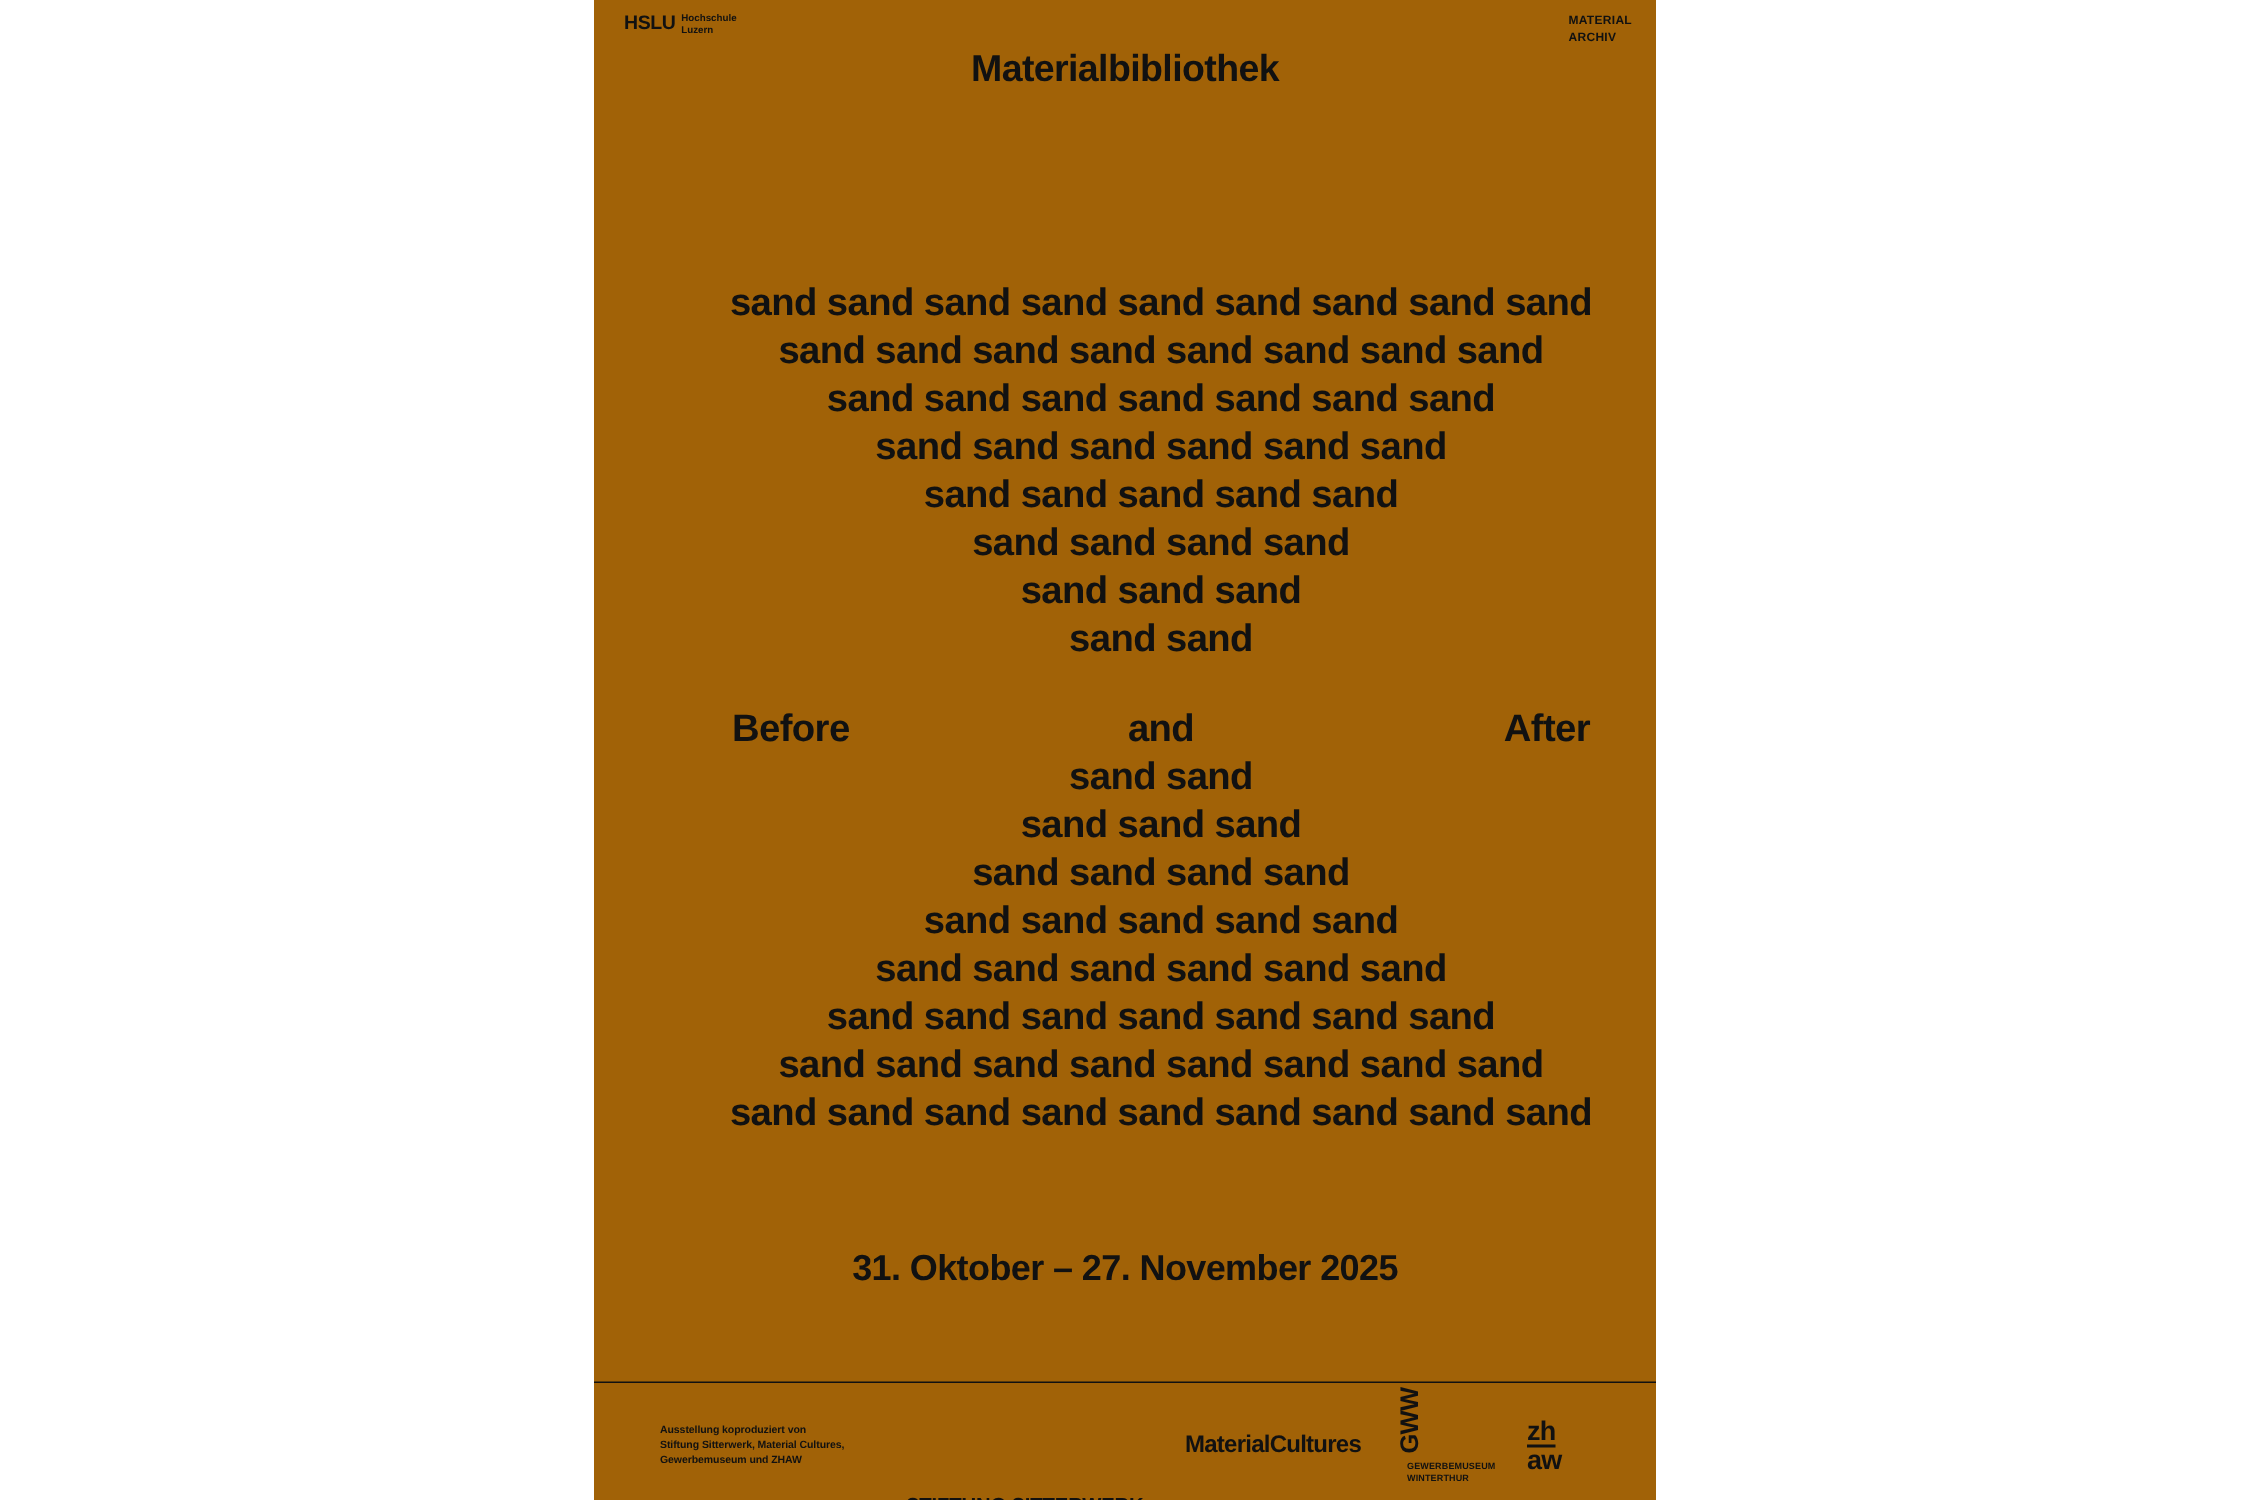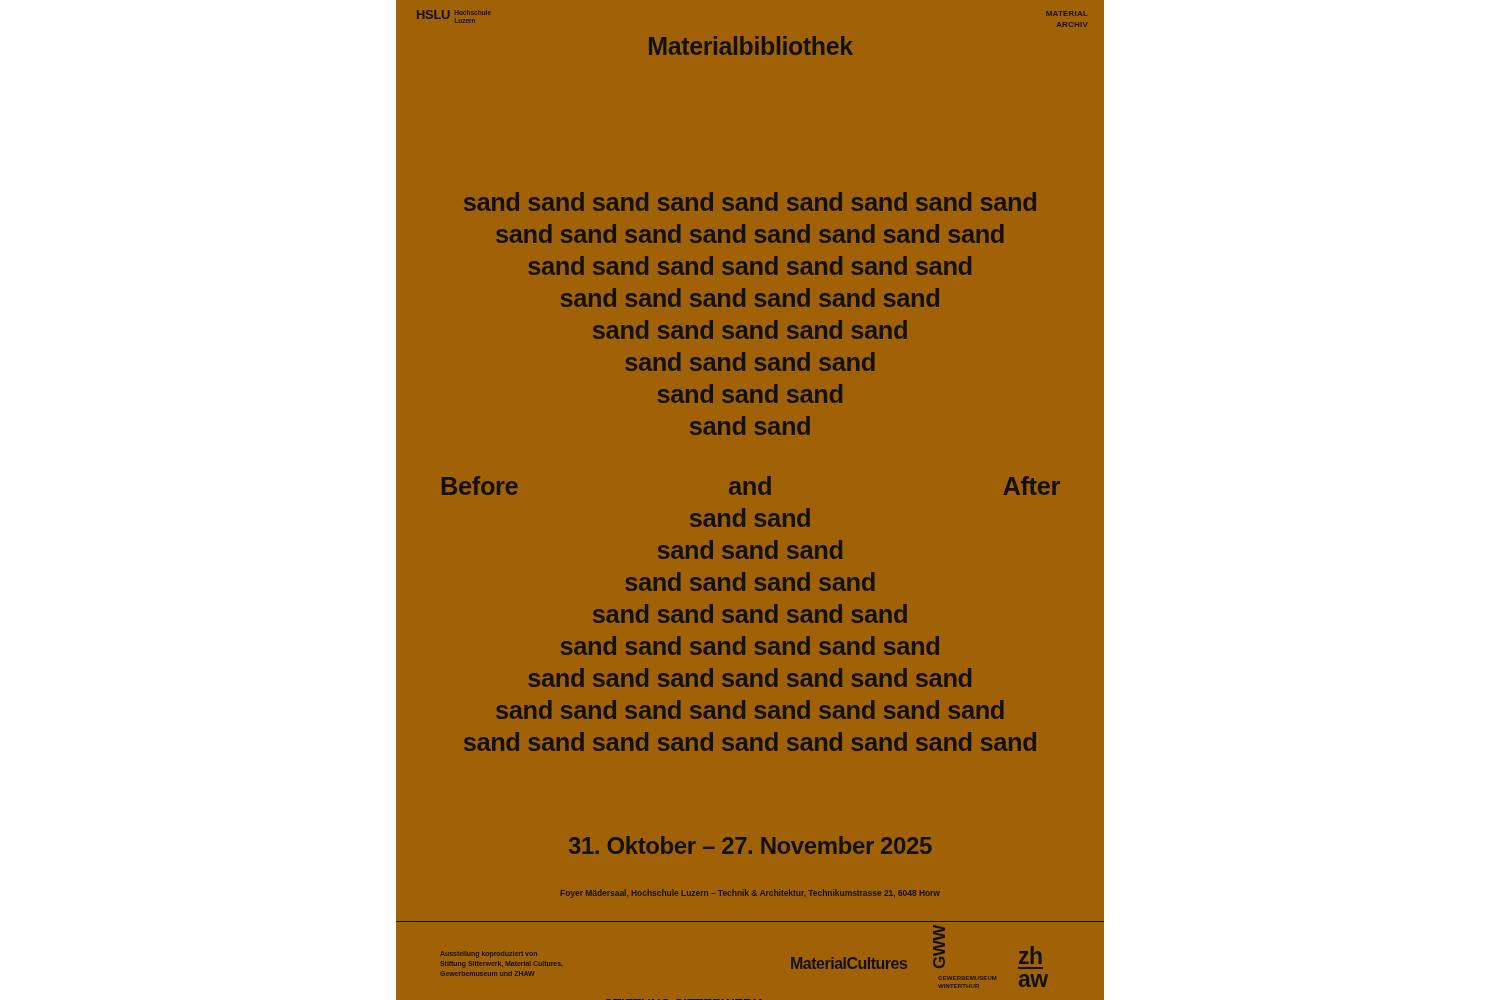--- a/index.html
+++ b/index.html
@@ -52,21 +52,21 @@
     font-size: 6.5px;
     font-weight: bold;
     line-height: 1.25;
     padding-top: 1px;
   }
 
   .material-archiv {
     position: absolute;
     right: 16px;
     top: 8px;
-    text-align: right;
+    text-align: left;
     font-size: 8px;
     font-weight: bold;
     line-height: 1.4;
     letter-spacing: 0.2px;
   }
 
   
   .poster-title {
     position: absolute;
     left: 0;
@@ -84,20 +84,21 @@
     position: absolute;
     left: 0;
     right: 0;
     top: 186px;
     text-align: center;
     font-size: 25.5px;
     font-weight: bold;
     line-height: 32px;
     letter-spacing: -0.4px;
     white-space: nowrap;
+    padding-left: 48px;
   }
   .sand-line { display: block; }
 
   
   .baa-row {
     position: relative;
     display: block;
     height: 32px;
     margin-top: 28px;
   }
@@ -208,21 +209,21 @@
     top: 31px;
     font-size: 6px;
     font-weight: bold;
     line-height: 1.4;
     letter-spacing: 0.1px;
   }
   .logo-zhaw {
     position: absolute;
     left: 622px;
     top: 25px;
-    font-size: 23px;
+    font-size: 18px;
     font-weight: bold;
     line-height: 0.95;
     letter-spacing: -0.5px;
   }
   .logo-zhaw .z-underline {
     border-bottom: 2px solid #111111;
     display: inline-block;
     line-height: 0.92;
   }
 </style>
@@ -273,21 +274,20 @@
       <span class="sand-line">sand sand sand sand sand sand</span>
       <span class="sand-line">sand sand sand sand sand sand sand</span>
       <span class="sand-line">sand sand sand sand sand sand sand sand</span>
       <span class="sand-line">sand sand sand sand sand sand sand sand sand</span>
     </div>
 
     <div class="dates">
       <span>31. Oktober – 27. November 2025</span><br>
     </div>
 
-    <div class="venue">Foyer Mädersaal, Hochschule Luzern – Technik &amp; Architektur, Technikumstrasse 21, 6048 Horw</div>
 
     <div class="footer-rule"></div>
     <div class="footer">
 
       <div class="footer-credit">
         <span>Ausstellung koproduziert von</span><br>
         <span>Stiftung Sitterwerk, Material Cultures,</span><br>
         <span>Gewerbemuseum und ZHAW</span>
       </div>
 

